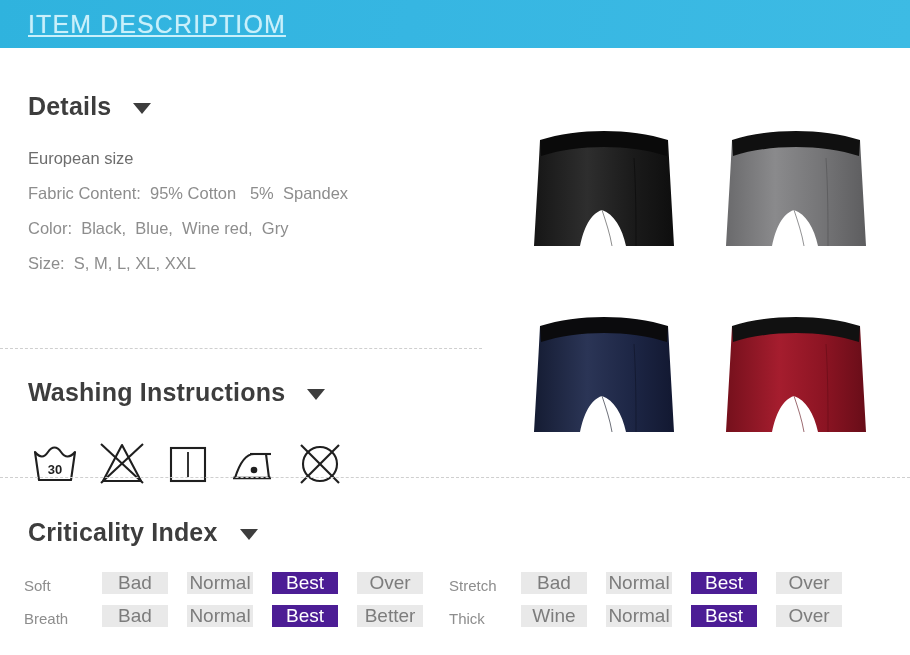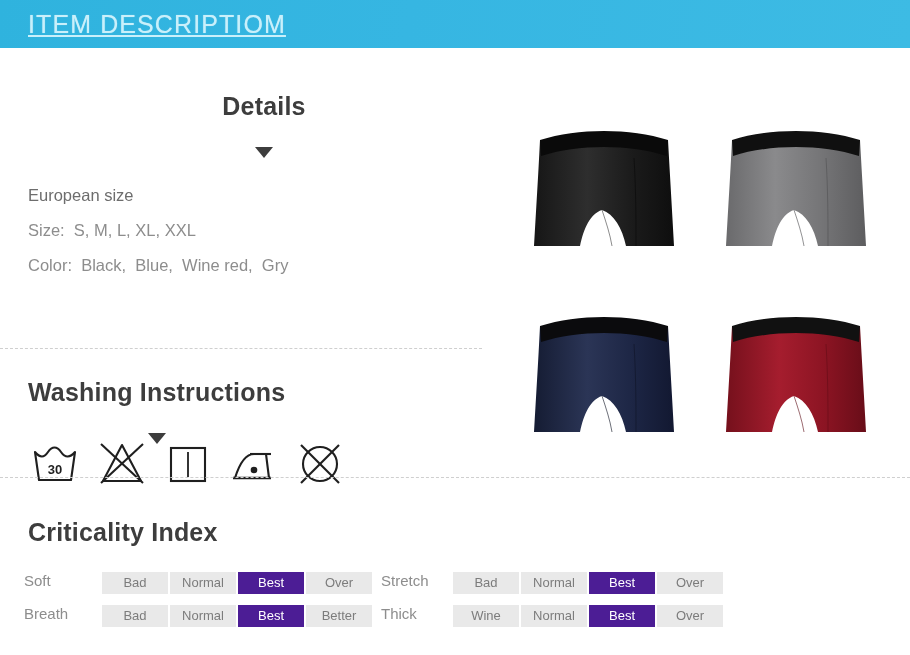--- a/index.html
+++ b/index.html
@@ -50,21 +50,20 @@
     left: 500px; top: 0;
     width: 410px;
     height: 429px;
   }
 
   
   .section-head {
     display: flex;
     align-items: center;
     gap: 22px;
-    flex-direction: column;
   }
   .section-head .head-text {
     font-size: 25px;
     font-weight: bold;
     color: #3d3d3d;
     letter-spacing: 0.2px;
   }
   .caret {
     width: 0; height: 0;
     border-left: 9px solid transparent;
@@ -116,39 +115,39 @@
   .crit-tables {
     position: absolute;
     left: 24px; top: 572px;
     display: flex;
     align-items: flex-start;
   }
   .crit-group { display: flex; flex-direction: column; gap: 11px; }
   .crit-group.second { margin-left: 7px; }
   .crit-row {
     display: flex;
-    align-items: flex-start;
+    align-items: flex-end;
     height: 22px;
   }
   .crit-label {
     font-size: 15px;
     color: #8d8d8d;
     width: 78px;
     flex: 0 0 78px;
   }
   .crit-label.narrow { width: 72px; flex: 0 0 72px; }
   .crit-cell {
     background: #e9e9e9;
     color: #7c7c7c;
-    font-size: 13px;
+    font-size: 19px;
     width: 66px;
     height: 22px;
     line-height: 22px;
     text-align: center;
-    margin-right: 2px;
+    margin-right: 19px;
   }
   .crit-cell.active {
     background: #4c1d95;
     color: #ffffff;
   }
 
   
   .prod-grid {
     position: absolute;
     left: 0; top: 0;
@@ -173,22 +172,23 @@
 
   <div class="left-col">
 
     <div class="section-head details-head">
       <span class="head-text">Details</span>
       <span class="caret"></span>
     </div>
 
     <div class="details-lines">
       <div class="det-line strong">European size</div>
+      <div class="det-line">Fabric Content:  95% Cotton   5%  Spandex</div>
+      <div class="det-line">Color:  Black,  Blue,  Wine red,  Gry</div>
       <div class="det-line">Size:  S, M, L, XL, XXL</div>
-      <div class="det-line">Color:  Black,  Blue,  Wine red,  Gry</div>
     </div>
   </div>
 
   <div class="dash-div dash-left"></div>
 
   <div class="section-head wash-head">
     <span class="head-text">Washing Instructions</span>
     <span class="caret"></span>
   </div>
 

